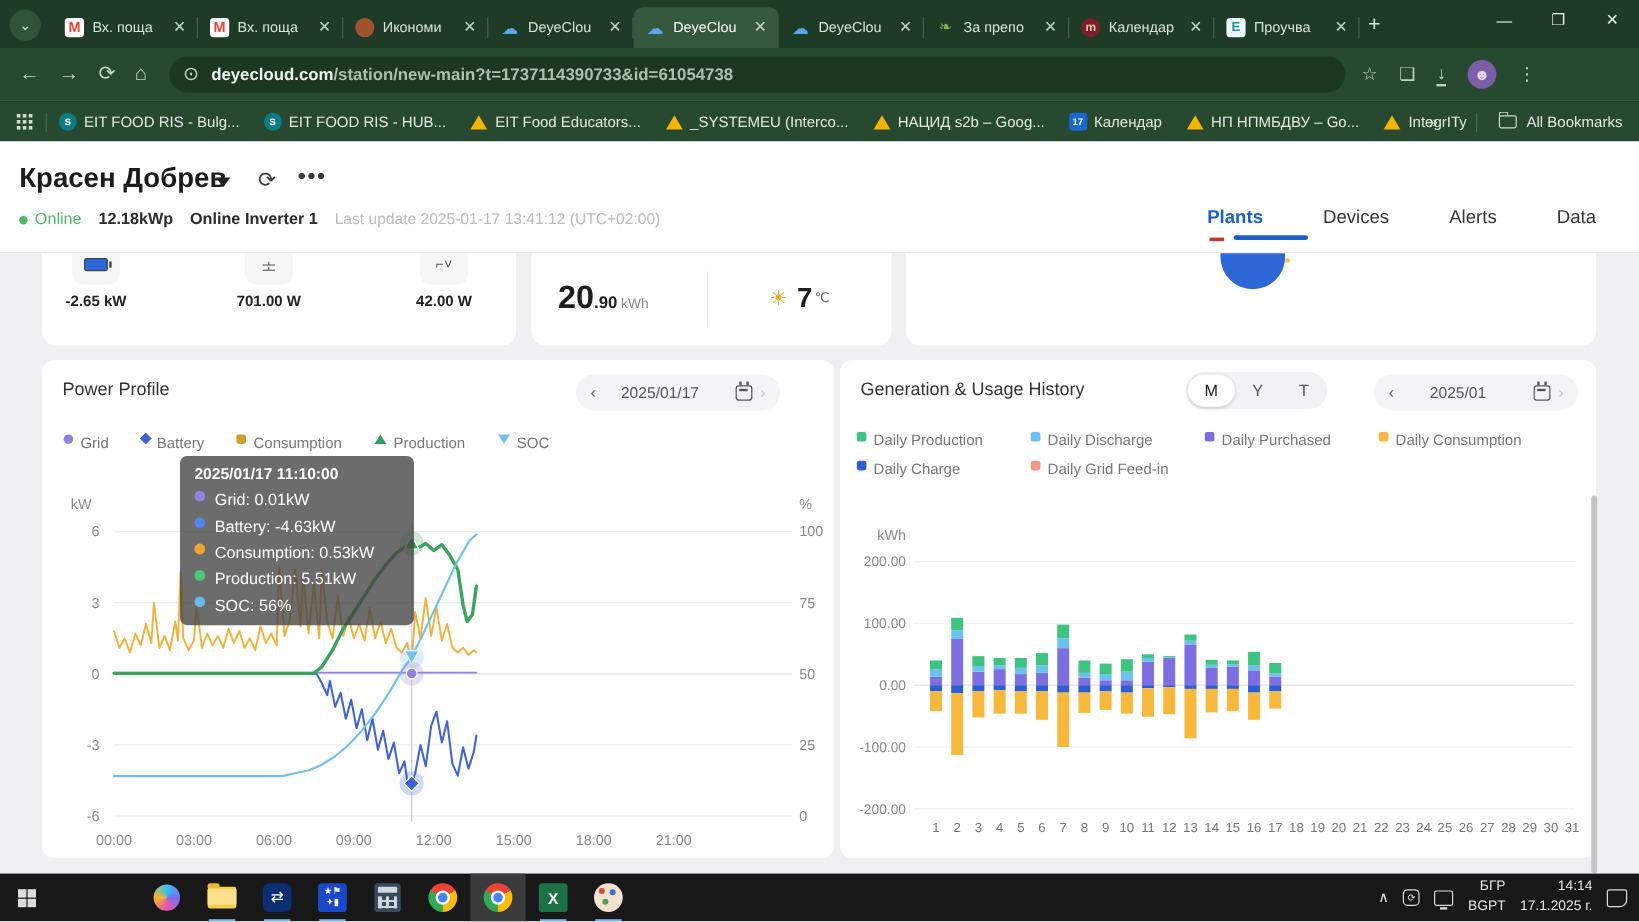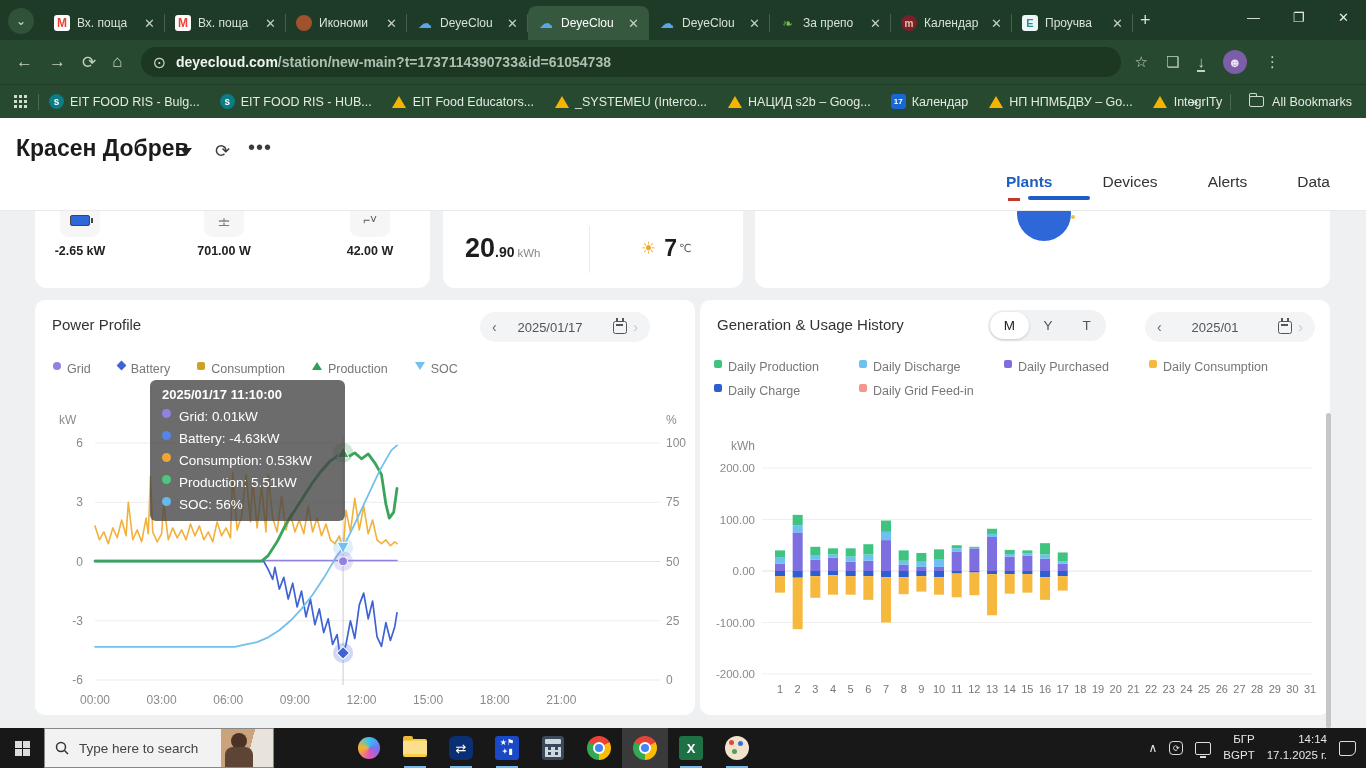--- a/index.html
+++ b/index.html
@@ -314,20 +314,26 @@
       <span>All Bookmarks</span>
     </div>
   </div>
 
   <div id="page">
     <div id="page-header">
       <div id="plant-title">Красен Добрев</div>
       <div id="title-caret"></div>
       <div id="refresh-ic">⟳</div>
       <div id="more-ic">•••</div>
+      <div id="status-row">
+        <span id="status-online"><span class="online-dot"></span><span>Online</span></span>
+        <span id="status-cap">12.18kWp</span>
+        <span id="status-inv">Online Inverter 1</span>
+        <span id="status-update">Last update 2025-01-17 13:41:12 (UTC+02:00)</span>
+      </div>
       <div id="main-tabs">
           <div class="main-tab active">Plants<span class="under">
               <span class="red"></span>
               <span class="blue"></span>
             </span></div>
           <div class="main-tab">Devices</div>
           <div class="main-tab">Alerts</div>
           <div class="main-tab">Data</div>
         </div>
     </div>
@@ -645,31 +651,20 @@
 
   <div id="taskbar">
     <div id="start-btn">
         <span id="win-logo">
           <i></i>
           <i></i>
           <i></i>
           <i></i>
         </span>
       </div>
-    <div id="tb-search">
-      <svg class="mag" width="14" height="14" viewBox="0 0 14 14">
-          <circle cx="6" cy="6" r="4.5" fill="none" stroke="#333" stroke-width="1.5"></circle>
-          <line x1="9.5" y1="9.5" x2="13" y2="13" stroke="#333" stroke-width="1.5"></line>
-        </svg>
-      <span class="ph">Type here to search</span>
-      <span id="search-img">
-          <i></i>
-          <b></b>
-        </span>
-    </div>
     <div class="tb-ic" style="margin-left:72px;">
         <span class="ic-copilot"></span>
       </div>
     <div class="tb-ic open">
         <span class="ic-folder"></span>
       </div>
     <div class="tb-ic open">
         <span class="ic-tv">⇄</span>
       </div>
     <div class="tb-ic open">

